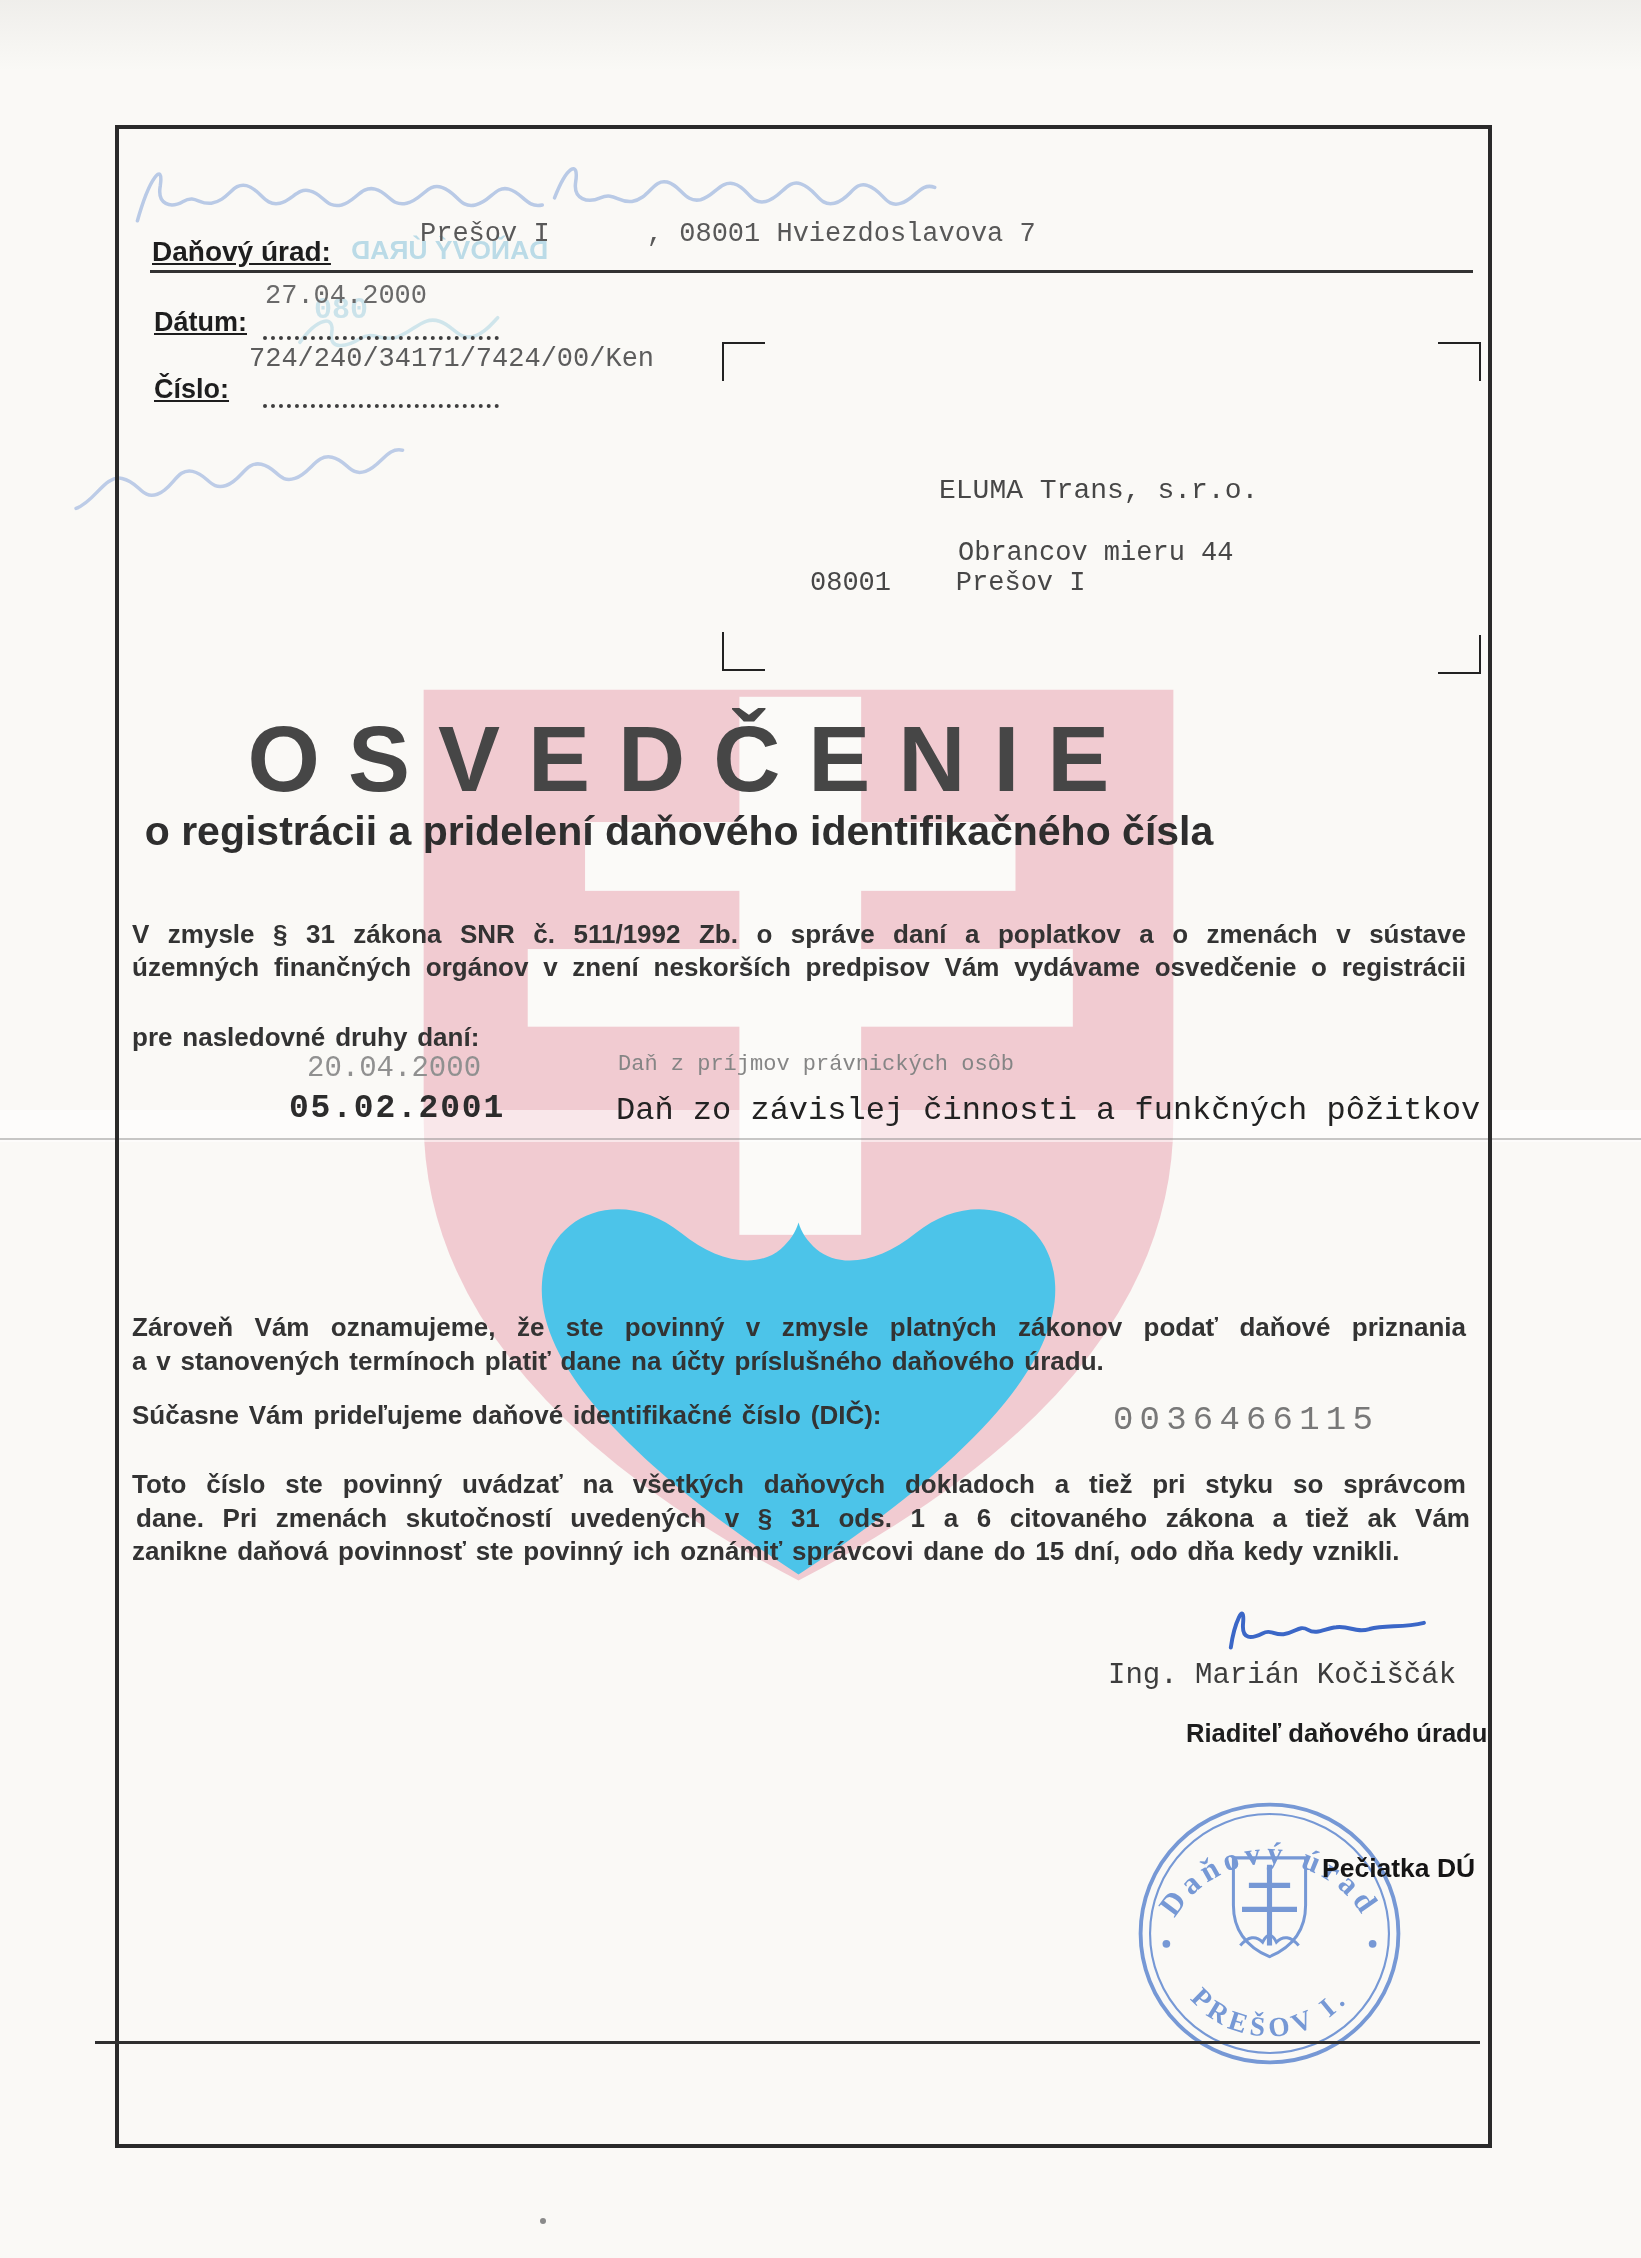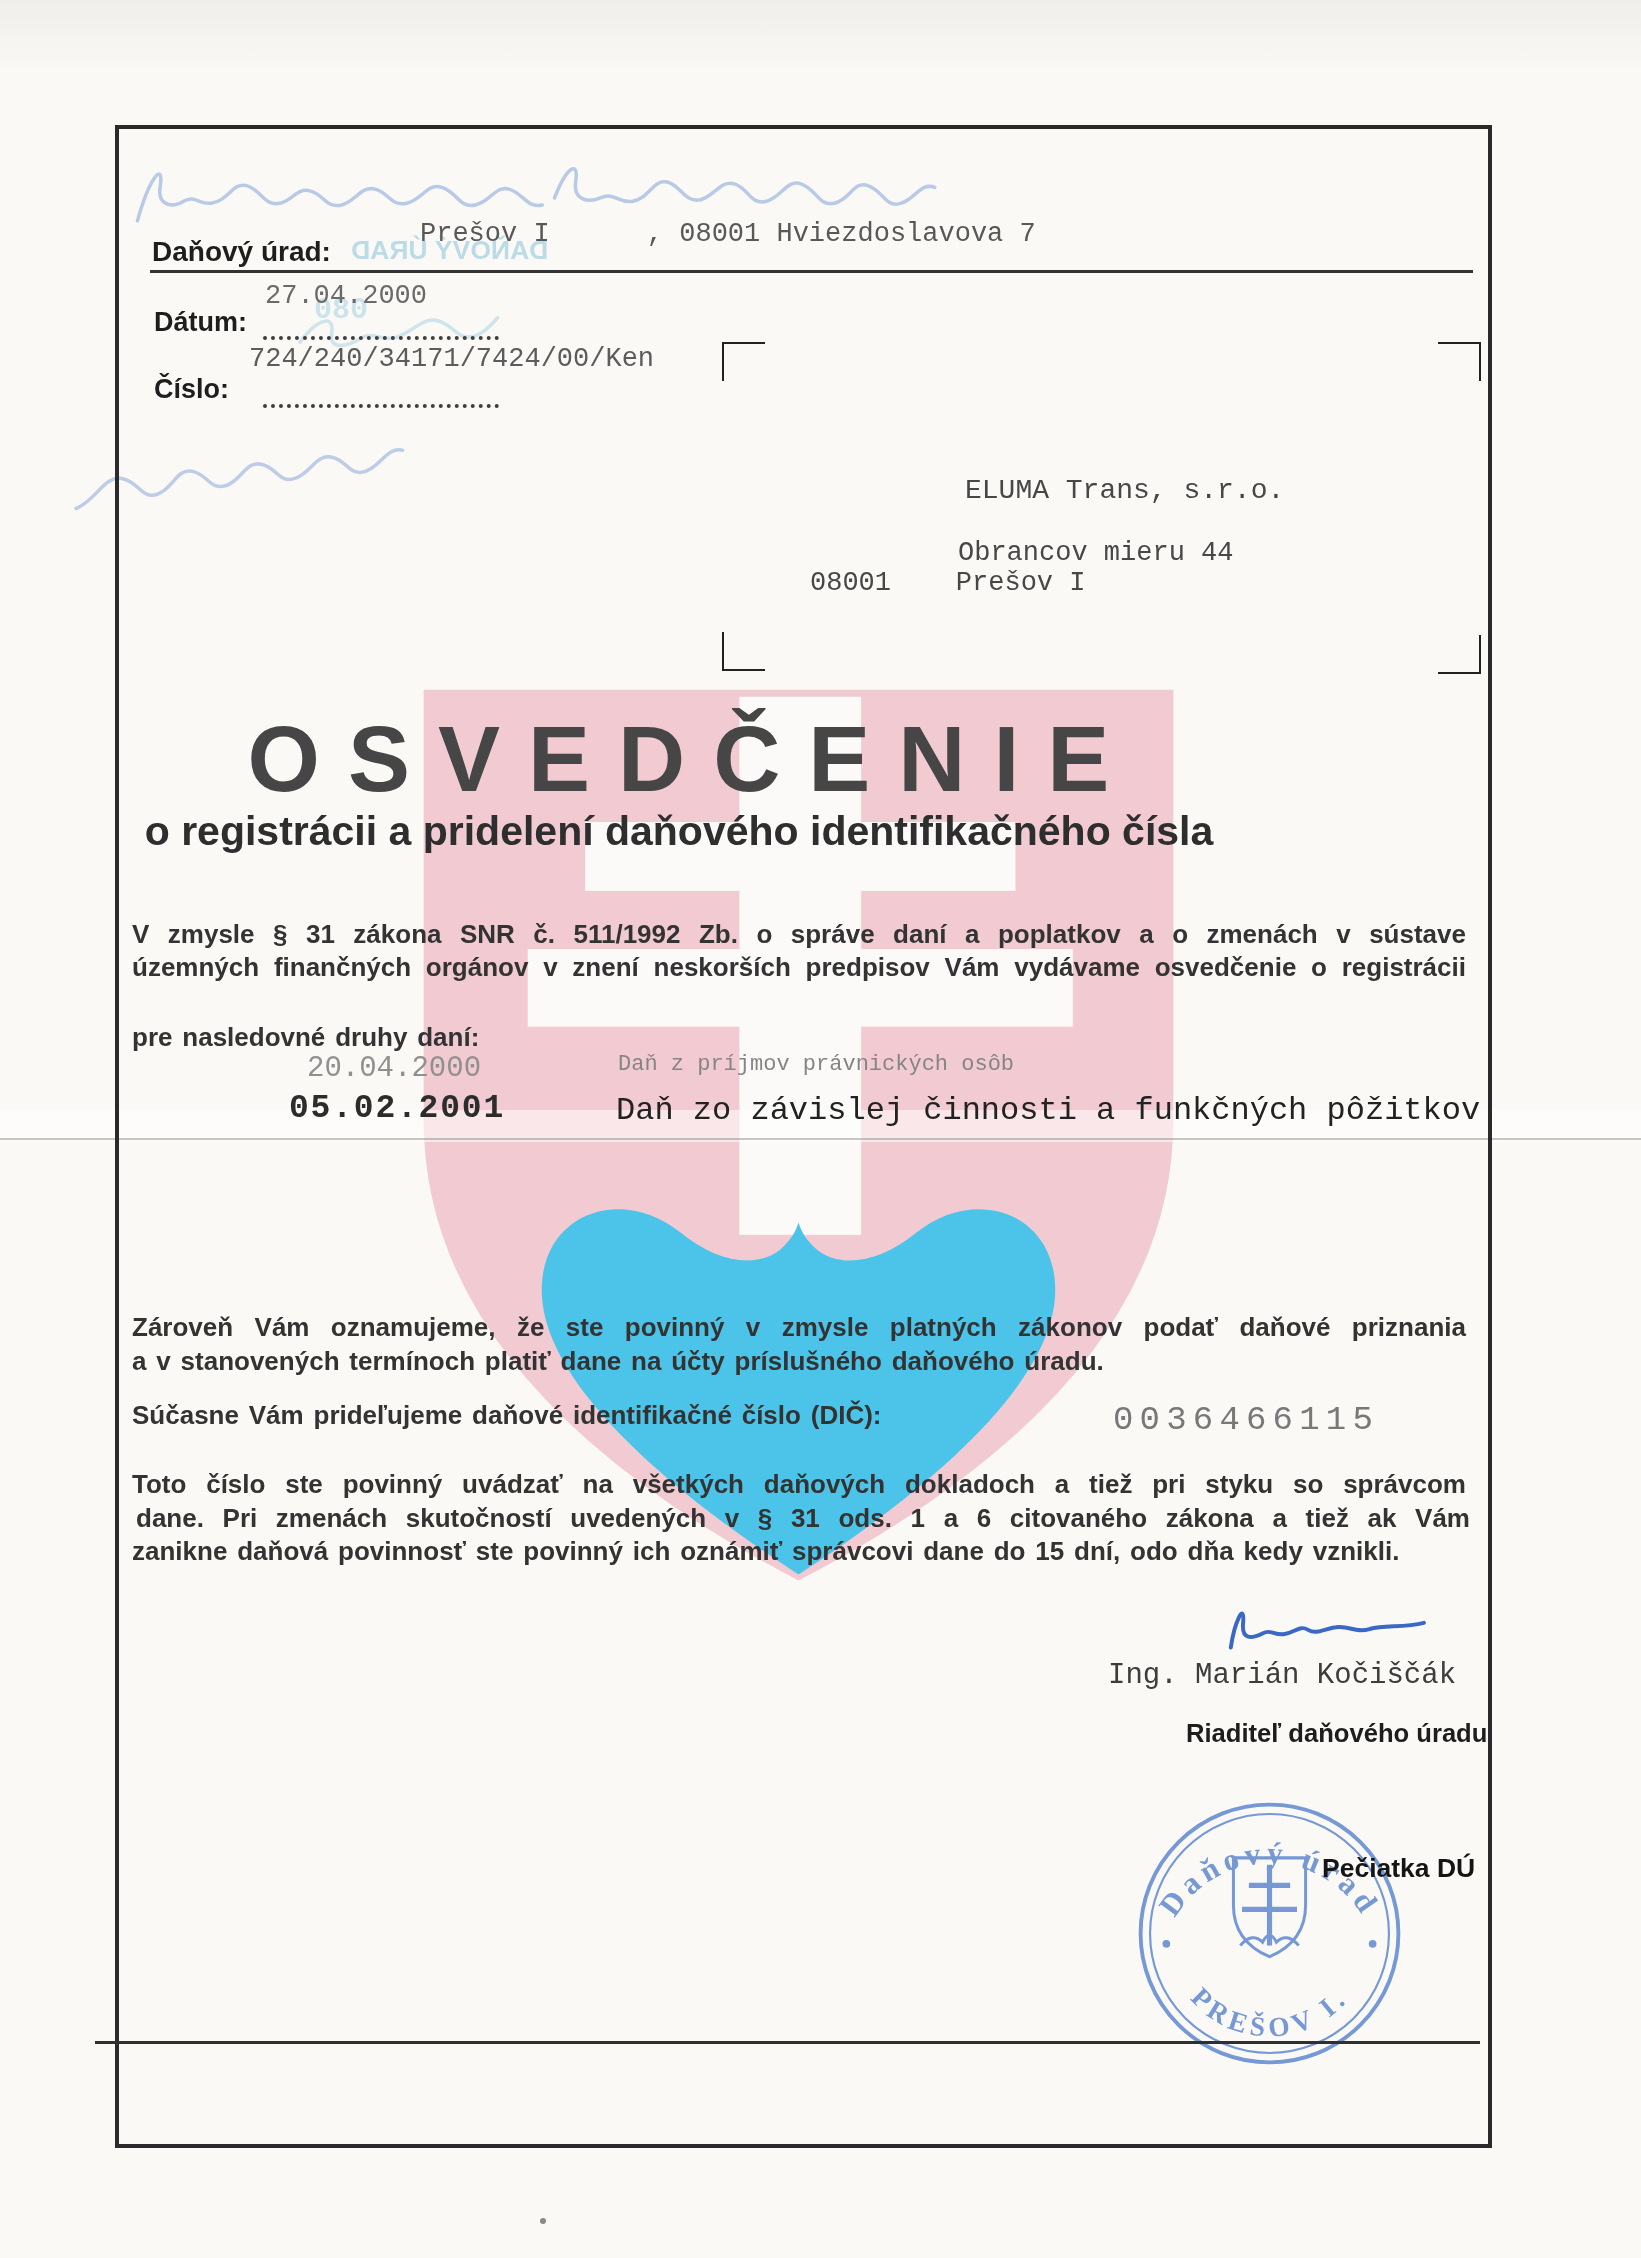--- a/index.html
+++ b/index.html
@@ -10,21 +10,21 @@
   }
   .abs{position:absolute;}
   
   .scan-top{left:0;top:0;width:1642px;height:71px;
     background:linear-gradient(to bottom,rgba(190,188,184,.18),rgba(190,188,184,0));}
   
   .frame{left:115px;top:125px;width:1369px;height:2015px;
     border:4.4px solid #2a2a2a;z-index:5;pointer-events:none;}
   
   .mono{font-family:"Liberation Mono","DejaVu Sans Mono",monospace;white-space:pre;}
-  .boldlabel{font-weight:700;color:#1e1e1e;}
+  .boldlabel{font-weight:700;color:#1e1e1e;text-decoration:underline;}
   .z6{z-index:6;}
   .body-par{font-weight:700;color:#333;font-size:26px;line-height:32px;
     width:1334px;word-spacing:2.6px;z-index:6;}
   .jl{text-align:justify;text-align-last:justify;}
   .dotline{height:25px;border-bottom:4.4px dotted #3e3e3e;z-index:6;}
   .rule{background:#333;z-index:6;}
   
   .crn{width:41px;height:37px;z-index:6;}
   .crn-tl{border-left:2.6px solid #222;border-top:2.6px solid #222;}
   .crn-tr{border-right:2.6px solid #222;border-top:2.6px solid #222;}
@@ -89,21 +89,21 @@
 
   <div class="abs mono z6" style="left:249px;top:344px;font-size:27px;color:#5c5c5c;">724/240/34171/7424/00/Ken</div>
   <div class="abs boldlabel z6" style="left:154px;top:374px;font-size:27px;">Číslo:</div>
   <div class="abs dotline" style="left:263px;top:379px;width:236px;"></div>
 
   <div class="abs crn crn-tl" style="left:722px;top:342px;"></div>
   <div class="abs crn crn-tr" style="left:1438px;top:342px;"></div>
   <div class="abs crn crn-bl" style="left:722px;top:632px;"></div>
   <div class="abs crn crn-br" style="left:1438px;top:635px;"></div>
 
-  <div class="abs mono z6" style="left:965px;top:475px;font-size:28px;color:#474747;">ELUMA Trans, s.r.o.</div>
+  <div class="abs mono z6" style="left:939px;top:475px;font-size:28px;color:#474747;">ELUMA Trans, s.r.o.</div>
   <div class="abs mono z6" style="left:958px;top:538px;font-size:27px;color:#474747;">Obrancov mieru 44</div>
   <div class="abs mono z6" style="left:810px;top:568px;font-size:27px;color:#474747;">08001    Prešov I</div>
 
   <div class="abs title" style="left:53px;top:706px;width:1279px;">OSVEDČENIE</div>
   <div class="abs subtitle" style="left:88px;top:808px;width:1182px;">o registrácii a pridelení daňového identifikačného čísla</div>
 
   <div class="abs body-par jl" style="left:132px;top:918px;">V zmysle § 31 zákona SNR č. 511/1992 Zb. o správe daní a poplatkov a o zmenách v sústave</div>
   <div class="abs body-par jl" style="left:132px;top:951px;">územných finančných orgánov v znení neskorších predpisov Vám vydávame osvedčenie o registrácii</div>
   <div class="abs body-par" style="left:132px;top:985px;margin-top:36px;">pre nasledovné druhy daní:</div>
 

